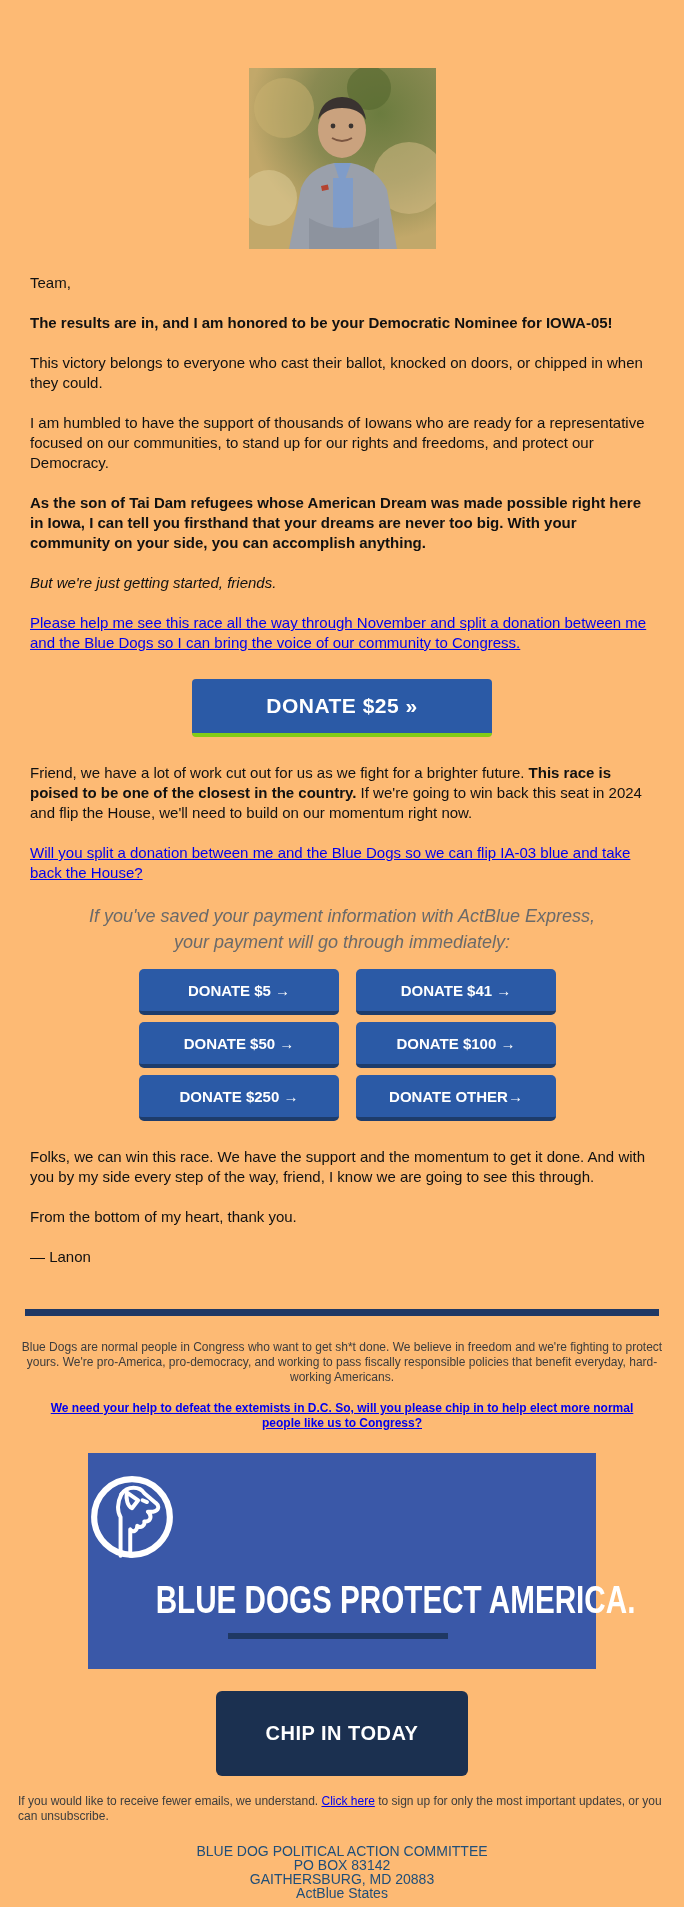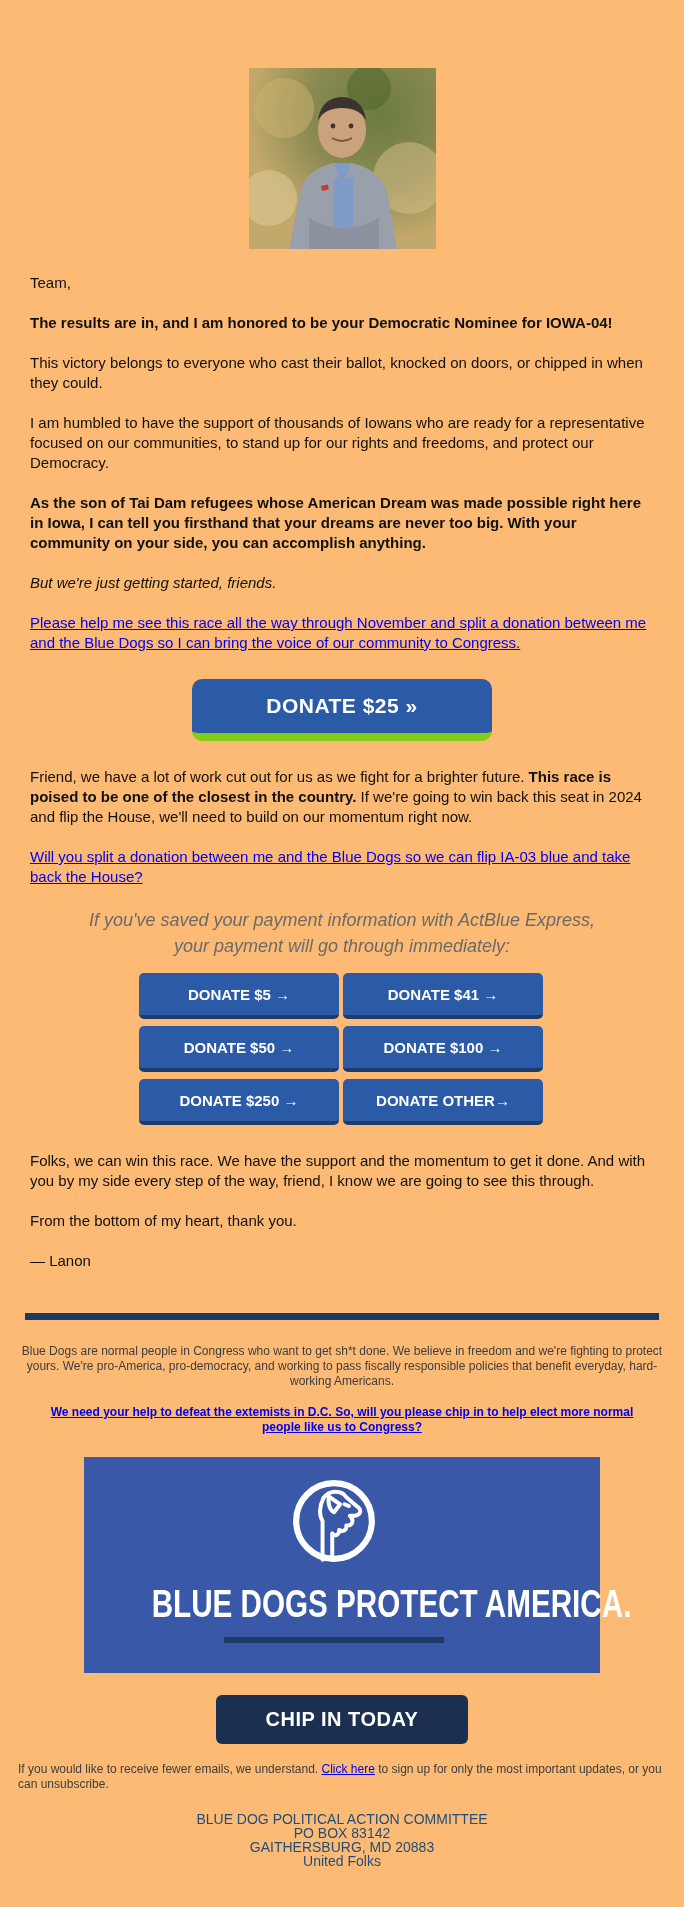--- a/index.html
+++ b/index.html
@@ -13,61 +13,61 @@
   .photo{width:187px;height:181px;display:inline-block;overflow:hidden;}
   p.body-text{font-size:15px;line-height:20px;margin:20px 0;text-align:left;}
   .bold{font-weight:bold;}
   .italic{font-style:italic;}
   a.body-link,.body-link{
     color:#0000ee;font-weight:normal;text-decoration:underline;cursor:pointer;
   }
   .big-donate{
     display:block;margin:26px auto 26px auto;width:300px;
     background:#2b5aa6;color:#ffffff;font-weight:bold;font-size:21px;
-    text-align:center;padding:15px 0;border:none;border-bottom:8px solid #84cc16;
-    border-radius:10px;cursor:pointer;font-family:inherit;letter-spacing:0.5px;
+    text-align:center;padding:15px 0;border:none;border-bottom:4px solid #84cc16;
+    border-radius:4px;cursor:pointer;font-family:inherit;letter-spacing:0.5px;
   }
   .express-note{
     font-size:18px;line-height:26px;color:#6a6a6a;font-style:italic;
     text-align:center;margin:18px 40px 14px 40px;
   }
   .donate-grid{
     width:406px;margin:0 auto;display:grid;
-    grid-template-columns:200px 200px;gap:7px 4px;
+    grid-template-columns:200px 200px;gap:7px 17px;
   }
   .donate-btn{
     background:#2b5aa6;color:#ffffff;font-weight:bold;font-size:15px;
     text-align:center;padding:13px 0 12px 0;border:none;
     border-bottom:4px solid #1e3c6b;border-radius:5px;cursor:pointer;
     font-family:inherit;
   }
   .divider{height:7px;background:#1f3864;margin:42px 25px 24px 25px;}
   .footer-small{
     font-size:12px;line-height:15px;color:#3d3d3d;text-align:center;
     margin:0 18px 16px 18px;
   }
   .footer-link{
     display:block;font-size:12px;line-height:15px;color:#0000ee;
     font-weight:bold;text-decoration:underline;text-align:center;
     margin:0 40px 22px 40px;cursor:pointer;
   }
   .banner{
-    width:500px;margin:0 auto;background:#3a58a8;text-align:center;
-    padding:20px 16px 16px 0;
+    width:500px;margin:0 auto;background:#3a58a8;text-align:left;
+    padding:20px 8px 16px 0;
   }
   .banner-title{
     color:#ffffff;font-weight:bold;font-size:38px;line-height:42px;
     white-space:nowrap;display:inline-block;transform:scaleX(0.78);
     transform-origin:center;letter-spacing:0px;margin-top:14px;
   }
   .banner-underline{width:220px;height:6px;background:#1f3864;margin:12px auto 14px auto;}
   .chip-btn{
     display:block;margin:22px auto 18px auto;width:252px;
     background:#1b3050;color:#ffffff;font-weight:bold;font-size:20px;
-    padding:13px 0;border:none;border-radius:6px;
+    padding:31px 0;border:none;border-radius:6px;
     cursor:pointer;font-family:inherit;letter-spacing:0.5px;
   }
   .unsub{
     font-size:12px;line-height:15px;color:#3d3d3d;text-align:left;
     margin:0 18px 20px 18px;
   }
   .unsub a{color:#0000ee;text-decoration:underline;cursor:pointer;}
   .address{
     font-size:14px;line-height:14px;color:#1f4e79;text-align:center;margin:0;
   }
@@ -106,21 +106,21 @@
 
         <rect x="72" y="118" width="7" height="5" fill="#b5432f" transform="rotate(-12 72 118)"></rect>
       </svg>
     </div>
   </div>
 
   <div class="content">
 
     <p class="body-text">Team,</p>
 
-    <p class="body-text bold">The results are in, and I am honored to be your Democratic Nominee for IOWA-04!</p>
+    <p class="body-text bold">The results are in, and I am honored to be your Democratic Nominee for IOWA-05!</p>
 
     <p class="body-text">This victory belongs to everyone who cast their ballot, knocked on doors, or chipped in when they could.</p>
 
     <p class="body-text">I am humbled to have the support of thousands of Iowans who are ready for a representative focused on our communities, to stand up for our rights and freedoms, and protect our Democracy.</p>
 
     <p class="body-text bold">As the son of Tai Dam refugees whose American Dream was made possible right here in Iowa, I can tell you firsthand that your dreams are never too big. With your community on your side, you can accomplish anything.</p>
 
     <p class="body-text italic">But we're just getting started, friends.</p>
 
     <p class="body-text">
@@ -178,16 +178,16 @@
   </div>
 
   <button class="chip-btn">CHIP IN TODAY</button>
 
   <div class="unsub"><span>If you would like to receive fewer emails, we understand. </span><a>Click here</a><span> to sign up for only the most important updates, or you can unsubscribe.</span></div>
 
   <div class="address">
     <div>BLUE DOG POLITICAL ACTION COMMITTEE</div>
     <div>PO BOX 83142</div>
     <div>GAITHERSBURG, MD 20883</div>
-    <div>United Folks</div>
+    <div>ActBlue States</div>
   </div>
 
 </div>
 
 </body></html>

